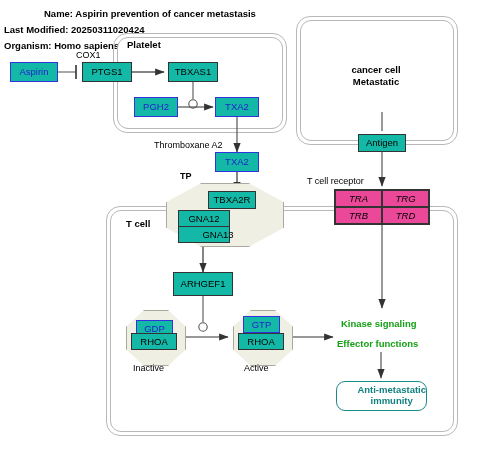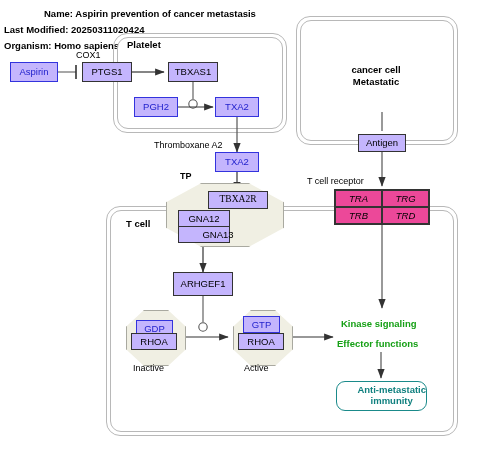--- a/index.html
+++ b/index.html
@@ -12,21 +12,21 @@
   .meta{font-size:9.5px;font-weight:bold;color:#000;white-space:nowrap;}
 
   
   .membrane{position:absolute;border:1.1px solid #b8b8b8;border-radius:14px;background:transparent;}
   .membrane .inner{position:absolute;left:3px;top:3px;right:3px;bottom:3px;
                    border:1.1px solid #b8b8b8;border-radius:11px;background:#fff;}
   .celllabel{position:absolute;font-size:9.5px;font-weight:bold;color:#000;white-space:nowrap;}
 
   
   .node{position:absolute;box-sizing:border-box;display:flex;align-items:center;
-        justify-content:center;background:#c4b5fd;font-size:9.5px;line-height:1;
+        justify-content:center;background:#14b8a6;font-size:9.5px;line-height:1;
         white-space:nowrap;}
   .gene{border:1.1px solid #333333;color:#000000;}
   .metab{border:1.2px solid #3333dd;color:#2222cc;}
   .plain{font-size:9px;color:#000;white-space:nowrap;position:absolute;}
 
   
   .octa{position:absolute;background:#f0efe3;border:1px solid #a9a9a0;
         clip-path:polygon(30% 0%,70% 0%,100% 30%,100% 70%,70% 100%,30% 100%,0% 70%,0% 30%);}
 
   
@@ -124,21 +124,21 @@
   <div class="node metab" style="left:134px;top:97px;width:44px;height:20px;">PGH2</div>
 
   <div class="node metab" style="left:215px;top:97px;width:44px;height:20px;">TXA2</div>
 
   <div class="plain" style="left:154px;top:140px;">Thromboxane A2</div>
   <div class="node metab" style="left:215px;top:152px;width:44px;height:20px;">TXA2</div>
 
   <div class="octa" style="left:166px;top:183px;width:116px;height:62px;"></div>
   <div class="plain" style="left:180px;top:171px;font-weight:bold;">TP</div>
 
-  <div class="node gene" style="left:208px;top:191px;width:60px;height:18px;font-family:Liberation Serif, serif;">TBXA2R</div>
+  <div class="node gene" style="left:208px;top:191px;width:48px;height:18px;">TBXA2R</div>
   <div class="node gene" style="left:178px;top:210px;width:52px;height:17px;">GNA12</div>
   <div class="node gene" style="left:178px;top:226px;width:52px;height:17px;padding-left:28px;">GNA13</div>
 
   <div class="node gene" style="left:173px;top:272px;width:60px;height:24px;">ARHGEF1</div>
 
   <div class="octa" style="left:126px;top:310px;width:58px;height:54px;"></div>
   <div class="node metab" style="left:136px;top:320px;width:37px;height:17px;">GDP</div>
   <div class="node gene" style="left:131px;top:333px;width:46px;height:17px;">RHOA</div>
   <div class="plain" style="left:133px;top:363px;">Inactive</div>
 

